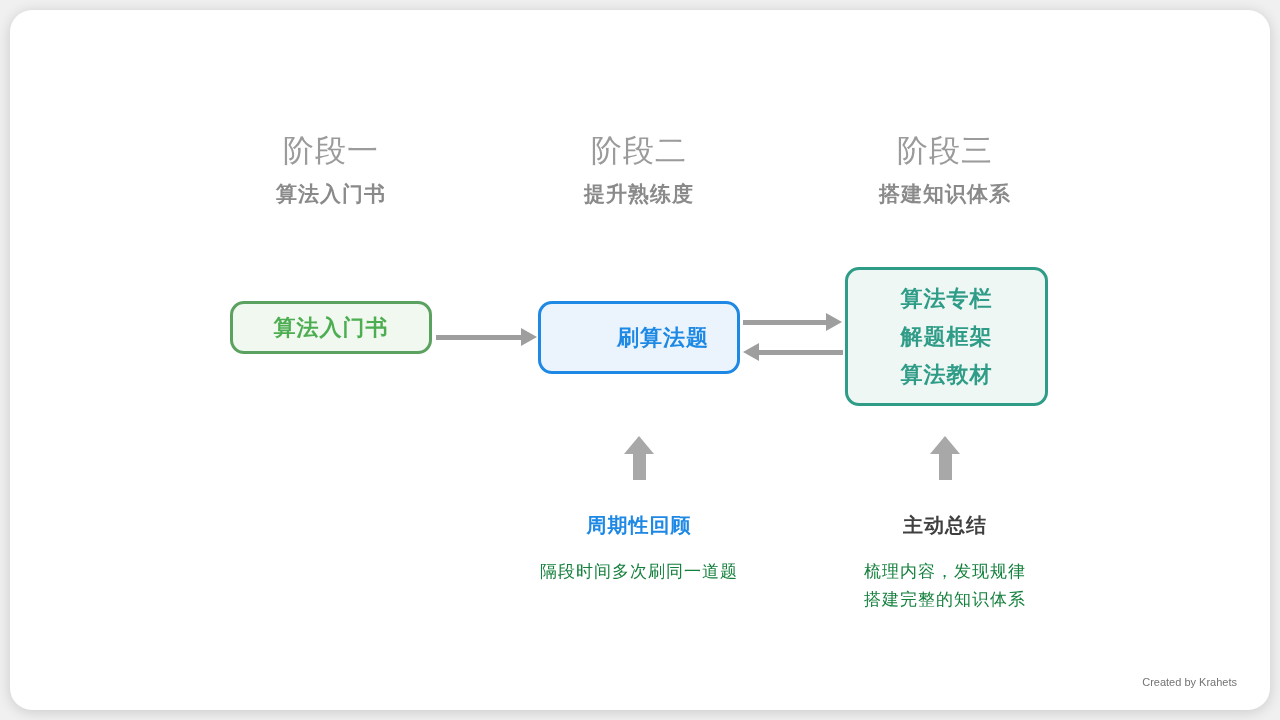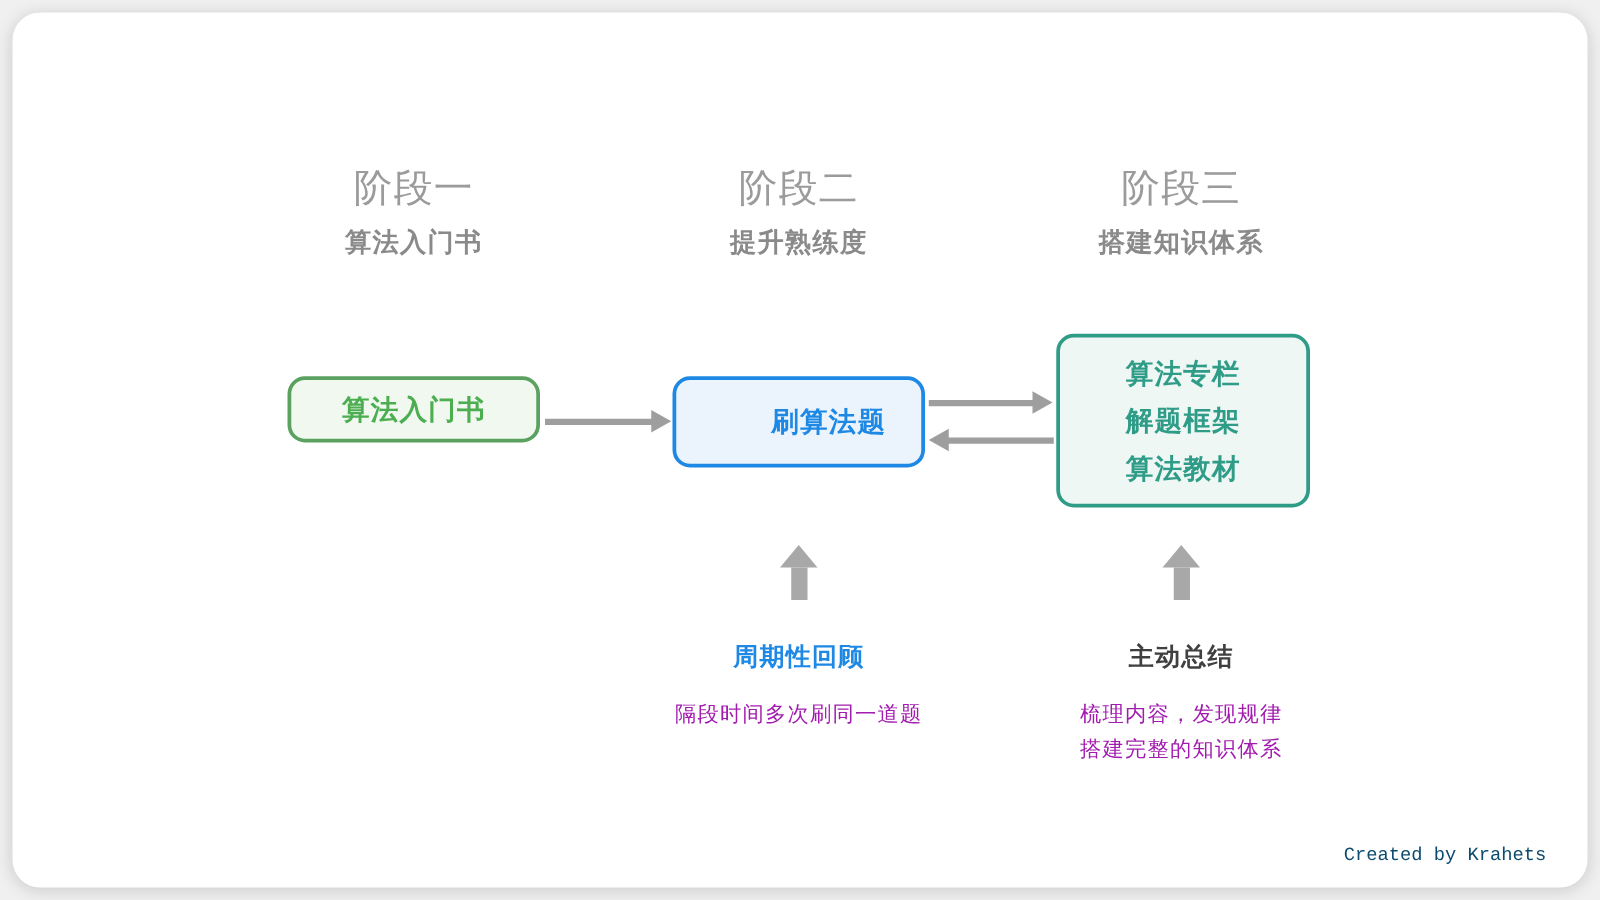--- a/index.html
+++ b/index.html
@@ -87,28 +87,28 @@
     font-weight: bold;
     letter-spacing: 1px;
   }
   .anno-title.blue { color: #1e88e5; }
   .anno-title.teal { color: #404040; }
   .anno-desc {
     width: 320px;
     text-align: center;
     font-size: 17px;
     line-height: 28px;
-    color: #a21caf;
+    color: #15803d;
     letter-spacing: 1px;
   }
 
   .credit {
-    font-family: Liberation Mono, monospace;
-    font-size: 15px;
-    color: #0c4a6e;
+    font-family: Liberation Sans, sans-serif;
+    font-size: 11px;
+    color: #737373;
   }
 </style>
 </head>
 <body>
 
 <div class="canvas">
 
   <div class="abs stage-label" style="left:211px; top:120px;">阶段一</div>
   <div class="abs stage-subtitle" style="left:201px; top:170px;">算法入门书</div>
 

